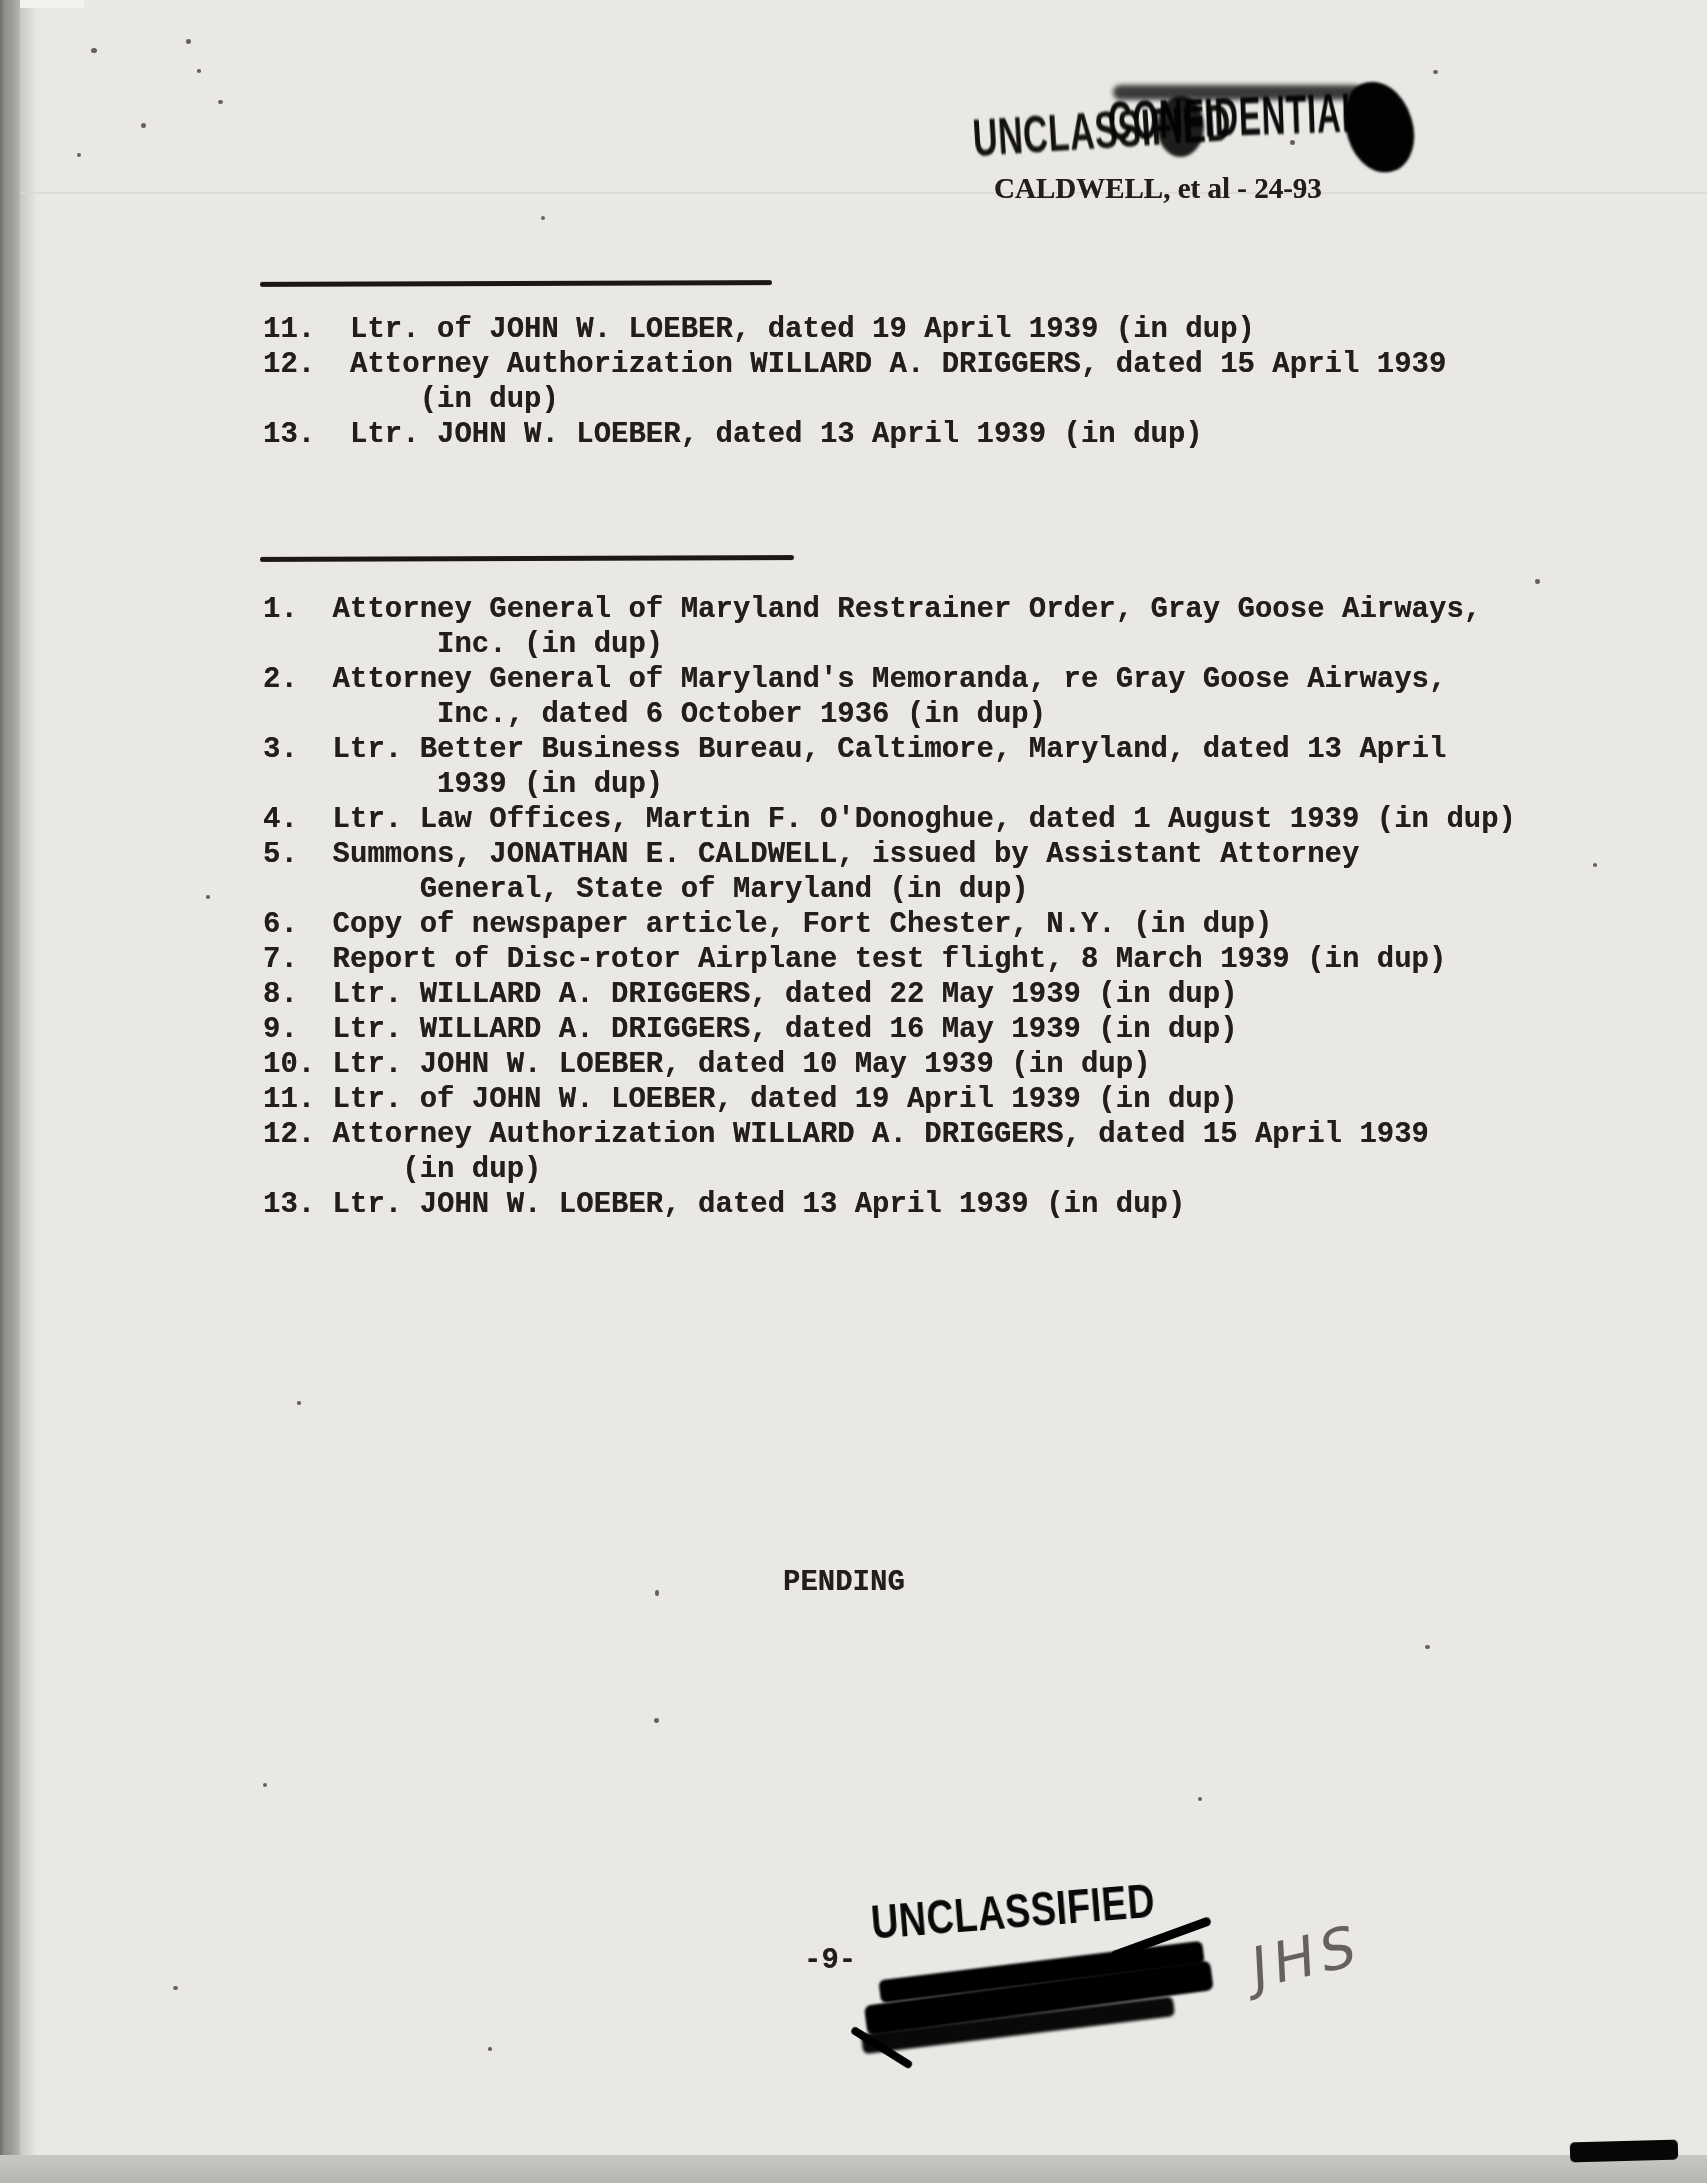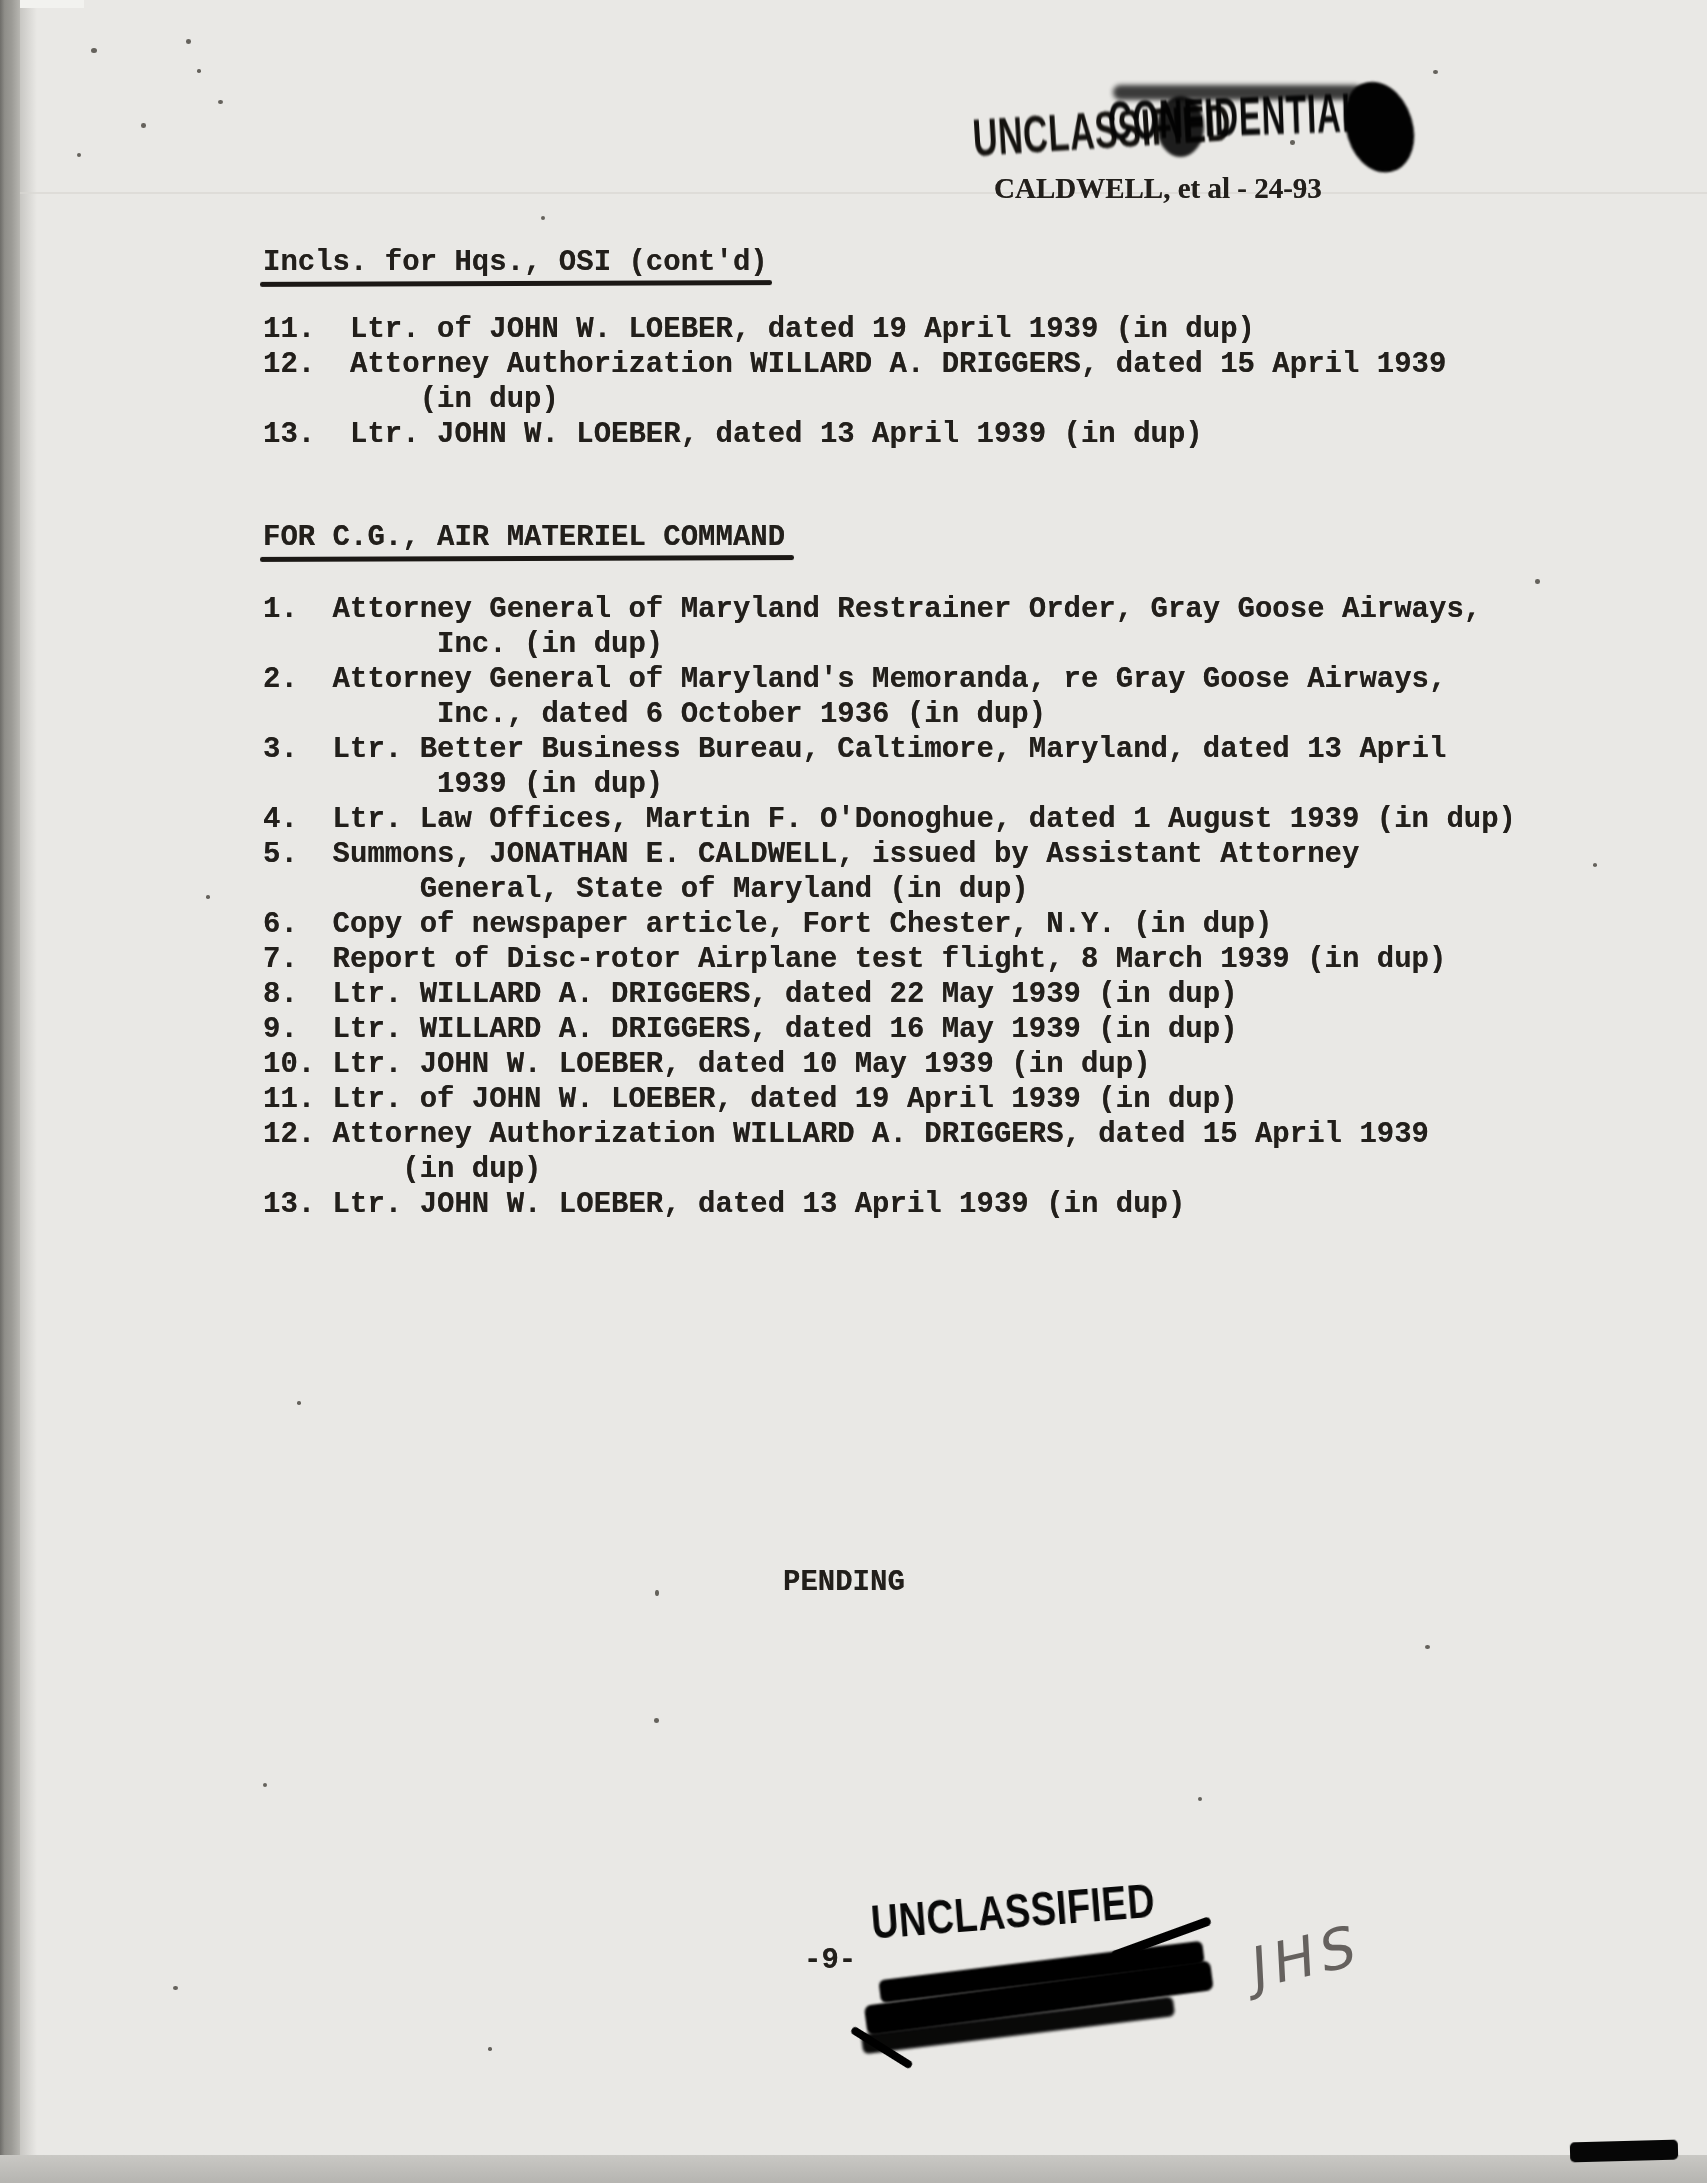--- a/index.html
+++ b/index.html
@@ -69,25 +69,23 @@
   <div class="stamp-top">
     <div class="stamp-unclass-top">UNCLASSIFIED</div>
     <div class="stamp-conf">CONFIDENTIAL</div>
     <div class="blob smear"></div>
     <div class="blob blob-mid"></div>
     <div class="blob blob-right"></div>
   </div>
 
   <div class="typed" style="left:994px;top:171px;font-family:Liberation Serif, serif;">CALDWELL, et al - 24-93</div>
 
-  <div class="typed" style="left:263px;top:245px;">Incls. for Hqs., OSI (cont'd)</div>
   <div class="underline" style="left:260px;top:281px;width:512px;"></div>
   <div class="typed" style="left:263px;top:312px;"><div>11.  Ltr. of JOHN W. LOEBER, dated 19 April 1939 (in dup)</div><div>12.  Attorney Authorization WILLARD A. DRIGGERS, dated 15 April 1939</div><div>         (in dup)</div><div>13.  Ltr. JOHN W. LOEBER, dated 13 April 1939 (in dup)</div></div>
 
-  <div class="typed" style="left:263px;top:520px;">FOR C.G., AIR MATERIEL COMMAND</div>
   <div class="underline" style="left:260px;top:556px;width:534px;"></div>
   <div class="typed" style="left:263px;top:592px;"><div>1.  Attorney General of Maryland Restrainer Order, Gray Goose Airways,</div><div>          Inc. (in dup)</div><div>2.  Attorney General of Maryland's Memoranda, re Gray Goose Airways,</div><div>          Inc., dated 6 October 1936 (in dup)</div><div>3.  Ltr. Better Business Bureau, Caltimore, Maryland, dated 13 April</div><div>          1939 (in dup)</div><div>4.  Ltr. Law Offices, Martin F. O'Donoghue, dated 1 August 1939 (in dup)</div><div>5.  Summons, JONATHAN E. CALDWELL, issued by Assistant Attorney</div><div>         General, State of Maryland (in dup)</div><div>6.  Copy of newspaper article, Fort Chester, N.Y. (in dup)</div><div>7.  Report of Disc-rotor Airplane test flight, 8 March 1939 (in dup)</div><div>8.  Ltr. WILLARD A. DRIGGERS, dated 22 May 1939 (in dup)</div><div>9.  Ltr. WILLARD A. DRIGGERS, dated 16 May 1939 (in dup)</div><div>10. Ltr. JOHN W. LOEBER, dated 10 May 1939 (in dup)</div><div>11. Ltr. of JOHN W. LOEBER, dated 19 April 1939 (in dup)</div><div>12. Attorney Authorization WILLARD A. DRIGGERS, dated 15 April 1939</div><div>        (in dup)</div><div>13. Ltr. JOHN W. LOEBER, dated 13 April 1939 (in dup)</div></div>
 
   <div class="typed" style="left:783px;top:1533px;margin-top:32px;">PENDING</div>
 
   <div class="stamp-bottom">UNCLASSIFIED</div>
   <div class="typed" style="left:804px;top:1943px;">-9-</div>
 
   <div class="obliterated">
     <div class="scrib s1"></div>

